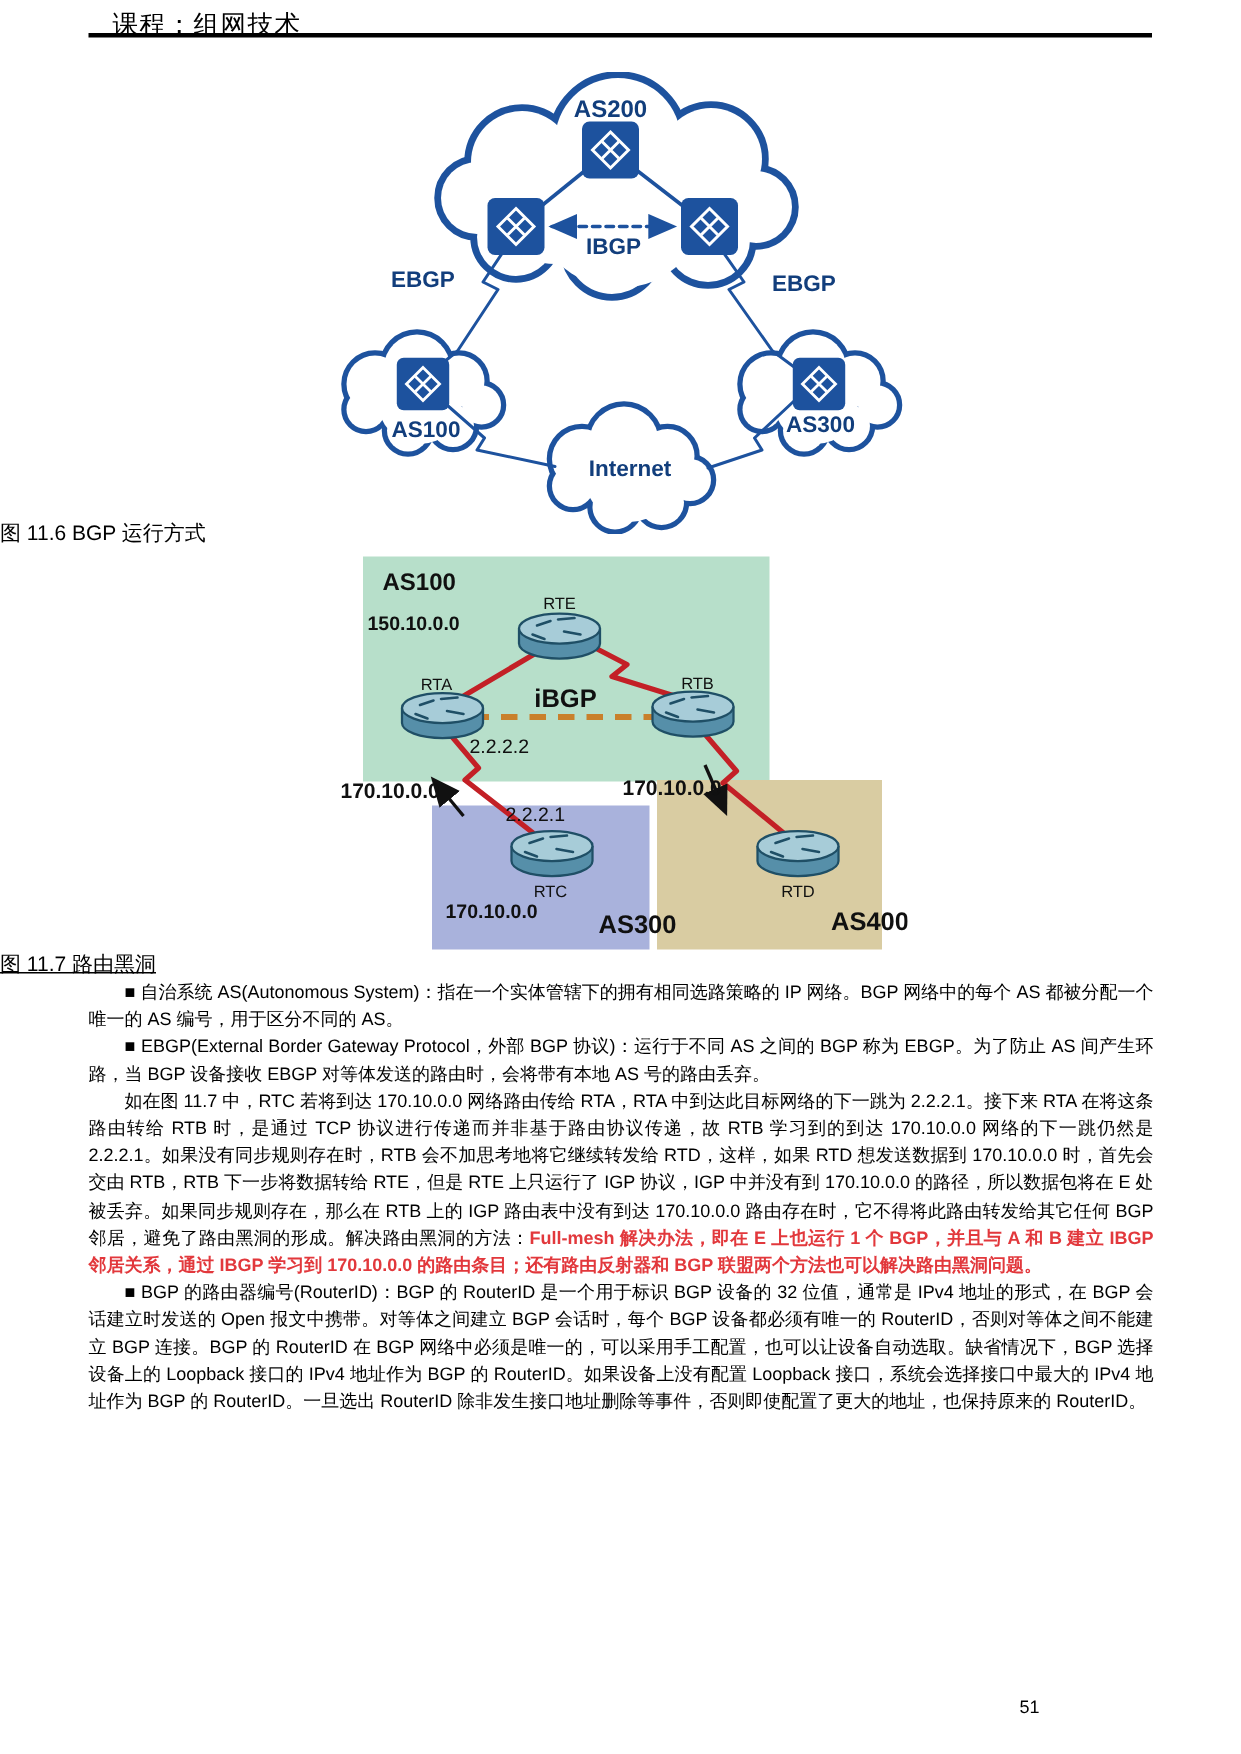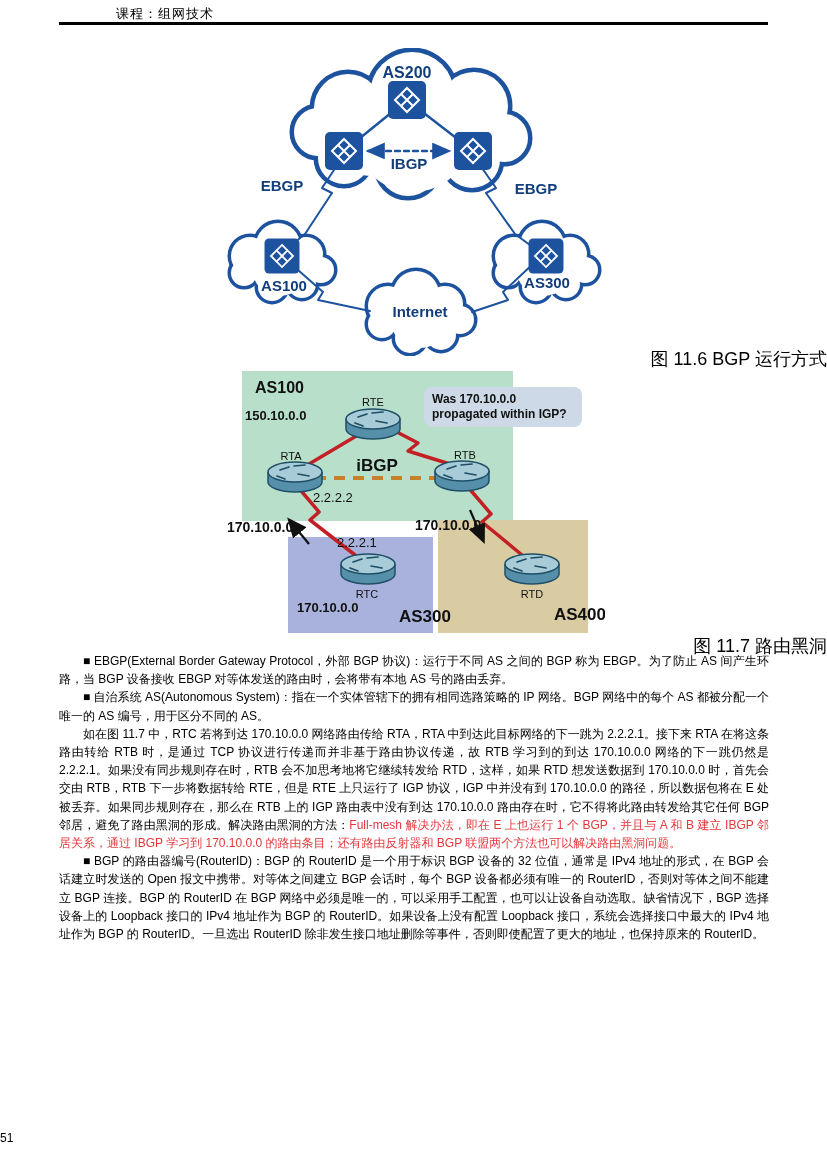--- a/index.html
+++ b/index.html
@@ -1,31 +1,31 @@
 <!DOCTYPE html>
 <html><head>
 <meta charset="utf-8">
 <style>
   html,body{margin:0;padding:0;background:#ffffff;}
   .page{position:relative;width:827px;height:1169px;background:#fff;overflow:hidden;
         font-family:"Liberation Sans","DejaVu Sans",sans-serif;color:#000;}
-  .header-title{position:absolute;left:75px;top:5px;font-size:13px;letter-spacing:1px;margin-left:41px;}
+  .header-title{position:absolute;left:75px;top:5px;font-size:17px;letter-spacing:1px;}
   .header-rule{position:absolute;left:59px;top:22px;width:709px;height:2.6px;background:#000;}
   .fig1{position:absolute;left:220px;top:48px;width:400px;height:308px;}
   .fig2{position:absolute;left:225px;top:368px;width:380px;height:268px;}
-  .fig-caption{position:absolute;left:0;width:827px;text-align:right;font-size:18px;color:#000;}
+  .fig-caption{position:absolute;left:0;width:827px;text-align:left;font-size:14px;color:#000;}
   .cap1{top:347px;}
-  .cap2{top:634px;}
+  .cap2{top:634px;text-decoration:underline;}
   .callout{position:absolute;left:199px;top:19px;width:142px;background:#cdd9e6;border-radius:8px;
            padding:5px 8px;font-size:12px;line-height:15px;font-weight:bold;color:#101010;}
   .body-text{position:absolute;left:59px;top:652px;width:710px;font-size:12px;line-height:18.2px;
              text-align:justify;color:#000;}
   .body-text p{margin:0;text-indent:2em;}
-  .red{color:#e2383c;font-weight:normal;}
-  .page-number{position:absolute;left:0;top:1131px;width:693px;text-align:left;font-size:12px;}
+  .red{color:#e2383c;font-weight:bold;}
+  .page-number{position:absolute;left:0;top:1131px;width:693px;text-align:right;font-size:12px;}
   svg text{font-family:"Liberation Sans","DejaVu Sans",sans-serif;}
 </style>
 </head>
 <body>
 
 <div class="page">
 
   <div class="header-title">课程：组网技术</div>
   <div class="header-rule"></div>
 
@@ -210,27 +210,26 @@
         <text x="2" y="164" font-size="14" font-weight="bold">170.10.0.0</text>
         <text x="190" y="162" font-size="14" font-weight="bold">170.10.0.0</text>
         <text x="112" y="179" font-size="13">2.2.2.1</text>
         <text x="142" y="230" font-size="11" text-anchor="middle">RTC</text>
         <text x="72" y="244" font-size="13" font-weight="bold">170.10.0.0</text>
         <text x="174" y="254" font-size="17" font-weight="bold">AS300</text>
         <text x="307" y="230" font-size="11" text-anchor="middle">RTD</text>
         <text x="329" y="252" font-size="17" font-weight="bold">AS400</text>
       </g>
     </svg>
-    <div class="callout">Was 170.10.0.0 propagated within IGP?</div>
   </div>
 
   <div class="fig-caption cap2">图 11.7 路由黑洞</div>
 
   <div class="body-text">
+    <p>■ 自治系统 AS(Autonomous System)：指在一个实体管辖下的拥有相同选路策略的 IP 网络。BGP 网络中的每个 AS 都被分配一个唯一的 AS 编号，用于区分不同的 AS。</p>
     <p>■ EBGP(External Border Gateway Protocol，外部 BGP 协议)：运行于不同 AS 之间的 BGP 称为 EBGP。为了防止 AS 间产生环路，当 BGP 设备接收 EBGP 对等体发送的路由时，会将带有本地 AS 号的路由丢弃。</p>
-    <p>■ 自治系统 AS(Autonomous System)：指在一个实体管辖下的拥有相同选路策略的 IP 网络。BGP 网络中的每个 AS 都被分配一个唯一的 AS 编号，用于区分不同的 AS。</p>
     <p><span>如在图 11.7 中，RTC 若将到达 170.10.0.0 网络路由传给 RTA，RTA 中到达此目标网络的下一跳为 2.2.2.1。接下来 RTA 在将这条路由转给 RTB 时，是通过 TCP 协议进行传递而并非基于路由协议传递，故 RTB 学习到的到达 170.10.0.0 网络的下一跳仍然是 2.2.2.1。如果没有同步规则存在时，RTB 会不加思考地将它继续转发给 RTD，这样，如果 RTD 想发送数据到 170.10.0.0 时，首先会交由 RTB，RTB 下一步将数据转给 RTE，但是 RTE 上只运行了 IGP 协议，IGP 中并没有到 170.10.0.0 的路径，所以数据包将在 E 处被丢弃。如果同步规则存在，那么在 RTB 上的 IGP 路由表中没有到达 170.10.0.0 路由存在时，它不得将此路由转发给其它任何 BGP 邻居，避免了路由黑洞的形成。解决路由黑洞的方法：</span><span class="red">Full-mesh 解决办法，即在 E 上也运行 1 个 BGP，并且与 A 和 B 建立 IBGP 邻居关系，通过 IBGP 学习到 170.10.0.0 的路由条目；还有路由反射器和 BGP 联盟两个方法也可以解决路由黑洞问题。</span></p>
     <p>■ BGP 的路由器编号(RouterID)：BGP 的 RouterID 是一个用于标识 BGP 设备的 32 位值，通常是 IPv4 地址的形式，在 BGP 会话建立时发送的 Open 报文中携带。对等体之间建立 BGP 会话时，每个 BGP 设备都必须有唯一的 RouterID，否则对等体之间不能建立 BGP 连接。BGP 的 RouterID 在 BGP 网络中必须是唯一的，可以采用手工配置，也可以让设备自动选取。缺省情况下，BGP 选择设备上的 Loopback 接口的 IPv4 地址作为 BGP 的 RouterID。如果设备上没有配置 Loopback 接口，系统会选择接口中最大的 IPv4 地址作为 BGP 的 RouterID。一旦选出 RouterID 除非发生接口地址删除等事件，否则即使配置了更大的地址，也保持原来的 RouterID。</p>
   </div>
 
   <div class="page-number">51</div>
 
 </div>
 
 </body></html>

